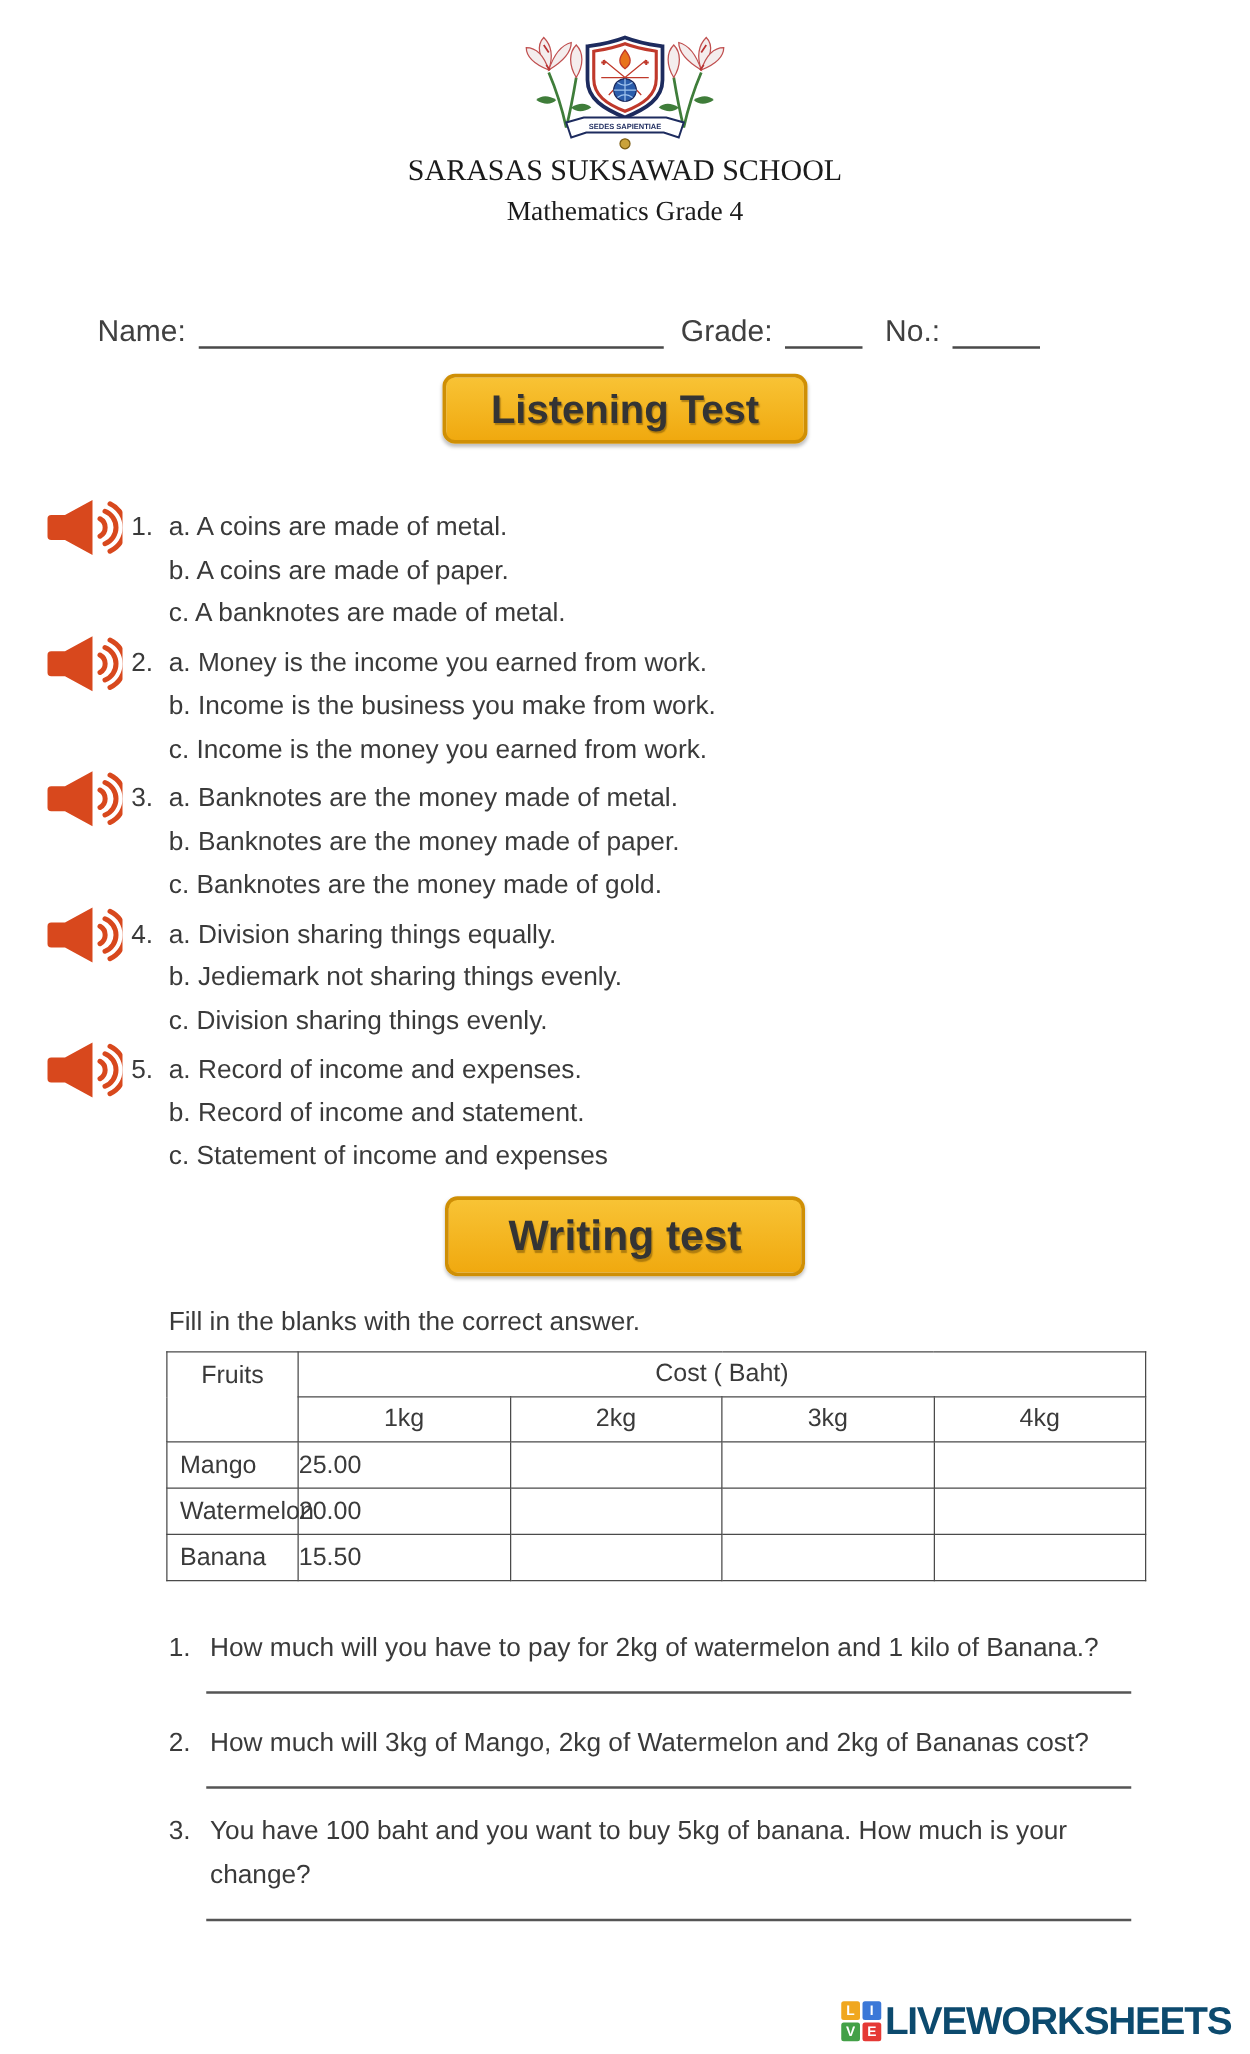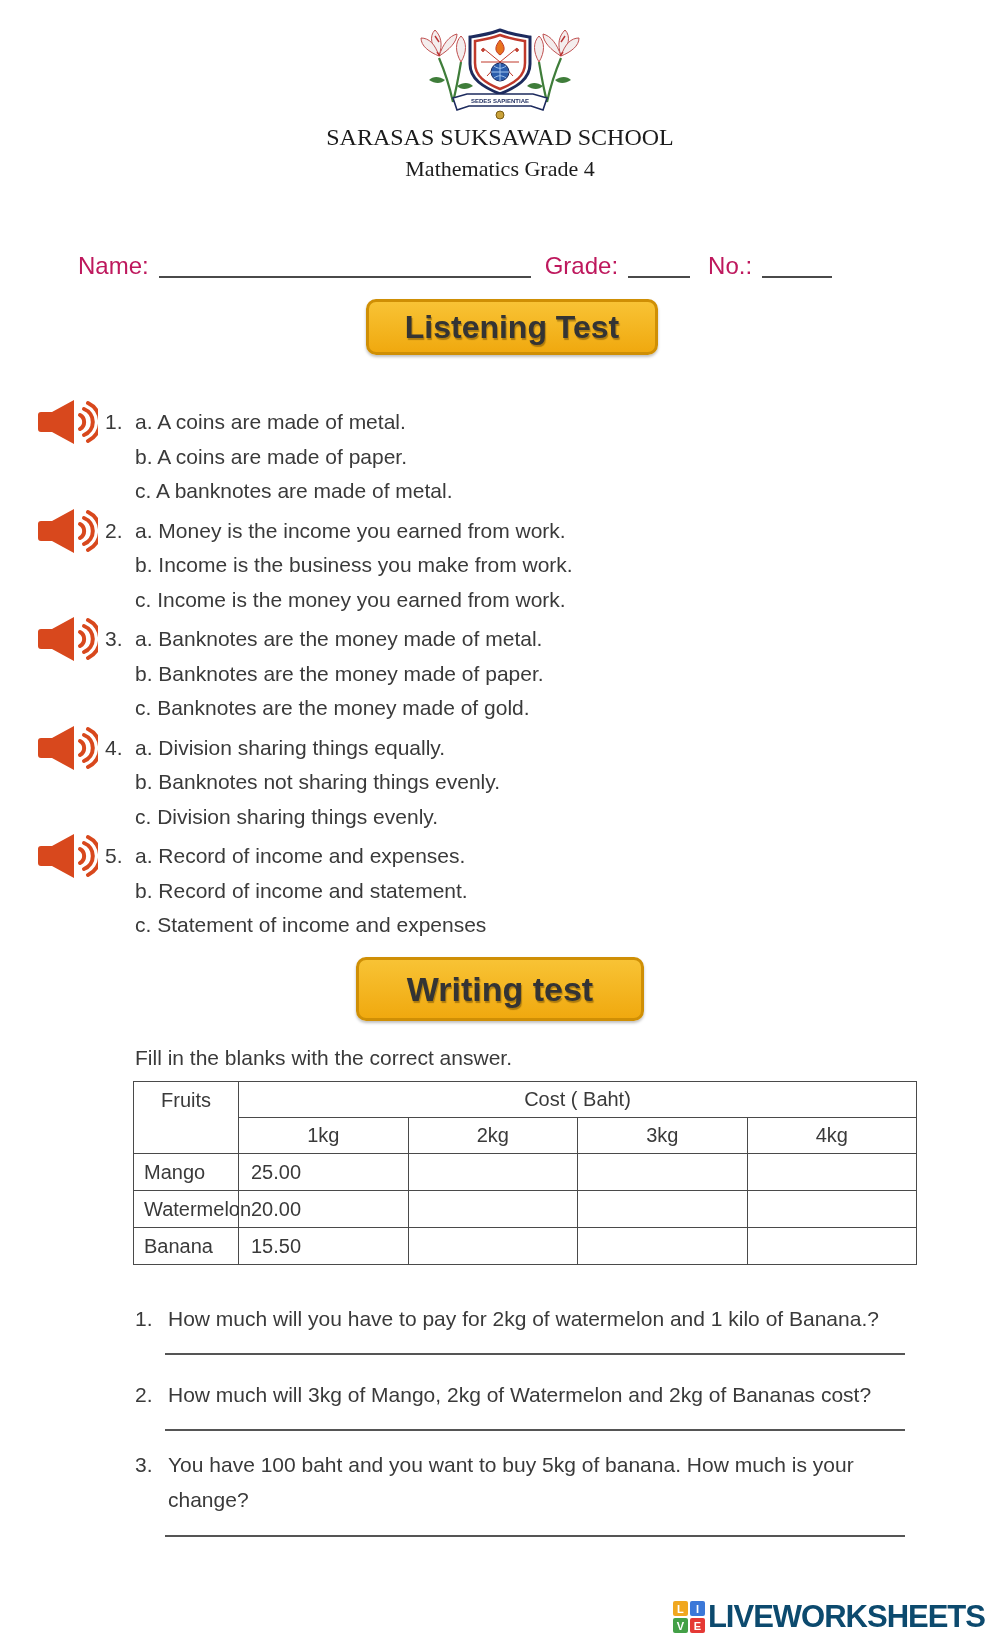--- a/index.html
+++ b/index.html
@@ -8,57 +8,57 @@
 
   
   .crest { position:absolute; top:24px; left:50%; transform:translateX(-50%); }
   .hline { position:absolute; left:0; width:100%; text-align:center;
            font-family:"Liberation Serif", serif; color:#1b1b1b; }
   .school   { top:124px; font-size:24px; }
   .subject  { top:156px; font-size:22px; }
   .prepared { top:186px; font-size:22px; }
 
   
-  .name-row { position:absolute; top:252px; left:78px; width:786px; display:flex; align-items:flex-start;
-              font-size:24px; color:#be185d; }
+  .name-row { position:absolute; top:252px; left:78px; width:786px; display:flex; align-items:center;
+              font-size:24px; color:#404040; }
   .blank { border-bottom:2px solid #4a4a4a; height:26px; display:inline-block; }
   .name-blank  { width:372px; margin-left:10px; }
   .grade-label { margin-left:14px; }
   .grade-blank { width:62px; margin-left:10px; }
   .no-label    { margin-left:18px; }
   .no-blank    { width:70px; margin-left:10px; }
 
   
   .gold-btn { position:absolute; left:50%; transform:translateX(-50%);
               background:linear-gradient(#f8c335, #f0a90f); border:3px solid #cf8f05; border-radius:10px;
               display:flex; align-items:center; justify-content:center;
               color:#343434; font-weight:bold; text-shadow:1px 2px 1px rgba(90,60,0,.45);
               box-shadow:0 2px 3px rgba(0,0,0,.25); }
-  .listening-btn { top:299px; width:292px; height:56px; font-size:32px;margin-left:12px; }
+  .listening-btn { top:299px; width:292px; height:56px; font-size:32px; }
   .writing-btn   { top:957px; width:288px; height:64px; font-size:34px; }
 
   
   .speaker { position:absolute; left:36px; width:62px; height:48px; }
   .sp1{top:398px}.sp2{top:507px}.sp3{top:615px}.sp4{top:724px}.sp5{top:832px}
   .listening-block { position:absolute; top:405px; left:105px; width:800px; color:#3a3a3a; font-size:21px; }
   .question { margin-bottom:5px; }
   .qline { display:flex; height:34.5px; align-items:center; }
   .qnum { width:30px; flex:0 0 30px; }
   .qopt { flex:1; }
 
   
   .instruction { position:absolute; top:1046px; left:135px; font-size:21px; color:#3a3a3a; }
   table.cost { position:absolute; top:1081px; left:133px; width:784px; border-collapse:collapse;
                font-size:20px; color:#3a3a3a; table-layout:fixed; }
   table.cost th, table.cost td { border:1.5px solid #4a4a4a; font-weight:normal; }
   th.fruits-h { width:105px; vertical-align:top; padding-top:7px; text-align:center; height:36px; }
   th.cost-h { text-align:center; height:36px; }
   th.kg-h { text-align:center; height:36px; }
   td.fruit-c { padding-left:10px; text-align:left; height:37px; }
-  td.val-c { padding-left:12px; text-align:left; height:37px;margin-left:21px; }
+  td.val-c { text-align:left; height:37px;margin-left:21px; }
 
   .wq { position:absolute; left:135px; width:770px; display:flex; font-size:21px; color:#3a3a3a; line-height:35px; }
   .wq .qnum { width:33px; flex:0 0 33px; }
   .wq1{top:1301px}.wq2{top:1377px}.wq3{top:1447px}
   .answer-line { position:absolute; left:165px; width:740px; border-bottom:2px solid #555; height:0; }
   .al1{top:1353px}.al2{top:1429px}.al3{top:1535px}
 
   
   .footer-brand { position:absolute; right:15px; bottom:8px; display:flex; align-items:center; gap:3px; }
   .lw-grid { display:grid; grid-template-columns:15px 15px; grid-template-rows:15px 15px; gap:2px; }
@@ -227,21 +227,21 @@
           <span class="qopt">c. Banknotes are the money made of gold.</span>
         </div>
     </div>
     <div class="question">
       <div class="qline">
           <span class="qnum">4.</span>
           <span class="qopt">a. Division sharing things equally.</span>
         </div>
       <div class="qline">
           <span class="qnum"></span>
-          <span class="qopt">b. Banknotes not sharing things evenly.</span>
+          <span class="qopt">b. Jediemark not sharing things evenly.</span>
         </div>
       <div class="qline">
           <span class="qnum"></span>
           <span class="qopt">c. Division sharing things evenly.</span>
         </div>
     </div>
     <div class="question">
       <div class="qline">
           <span class="qnum">5.</span>
           <span class="qopt">a. Record of income and expenses.</span>

